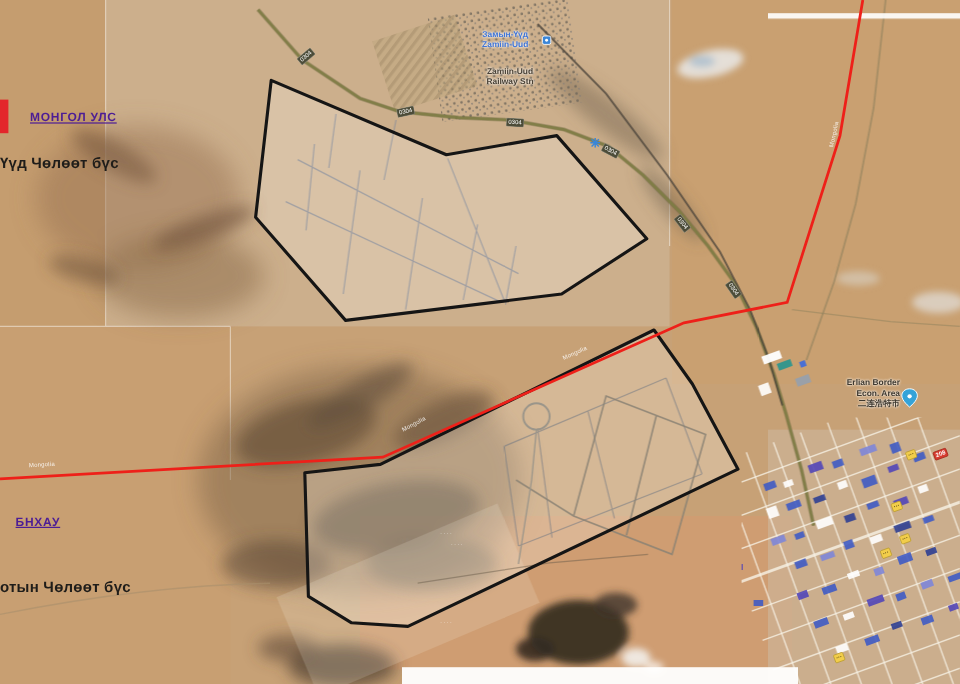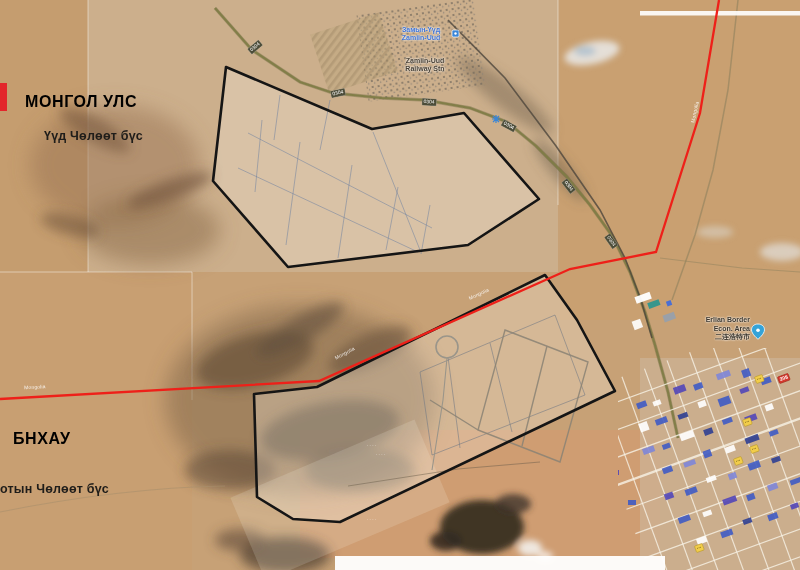--- a/index.html
+++ b/index.html
@@ -1,20 +1,20 @@
 <!DOCTYPE html>
 <html><head>
 <meta charset="utf-8">
 <style>
   html,body{margin:0;padding:0;background:#ffffff;}
   .stage{position:relative;width:800px;height:570px;overflow:hidden;
          font-family:"Liberation Sans",sans-serif;background:#c7a176;}
   .stage svg{position:absolute;left:0;top:0;}
   .lbl{position:absolute;white-space:nowrap;}
-  .legend-country{font-size:16px;font-weight:bold;color:#000000;letter-spacing:.6px;}
+  .legend-country{font-size:10px;font-weight:bold;color:#4c1d95;letter-spacing:.6px;text-decoration:underline;}
   .legend-zone{font-size:12.5px;font-weight:bold;color:#1f1d1a;letter-spacing:.2px;}
   .swatch{position:absolute;left:0;top:83px;width:7px;height:28px;background:#e3262b;}
   .town-blue{color:#3f74d6;font-size:7px;font-weight:bold;line-height:8px;text-align:center;
              text-shadow:0 0 2px rgba(255,255,255,.95),0 0 2px rgba(255,255,255,.95);}
   .town-dark{color:#4a4236;font-size:7px;font-weight:bold;line-height:8px;text-align:center;
              text-shadow:0 0 2px rgba(255,255,255,.85),0 0 2px rgba(255,255,255,.85);}
   .poi-label{color:#3e382e;font-size:7px;font-weight:bold;line-height:8.5px;text-align:right;
              text-shadow:0 0 2px rgba(255,255,255,.85),0 0 2px rgba(255,255,255,.85);}
   .blabel{position:absolute;color:#ffffff;font-size:8px;opacity:.85;transform-origin:0 0;letter-spacing:.3px;}
   .shield{position:absolute;background:#4c4c38;color:#fff;font-size:8px;line-height:1;
@@ -239,21 +239,21 @@
         <circle cx="455.5" cy="33.5" r="1.2" fill="#ffffff"></circle>
       </g>
       <g stroke="#3a86d8" stroke-width="1.2">
         <path d="M496,115 V123 M492,119 H500 M493,116 L499,122 M499,116 L493,122"></path>
       </g>
     </g>
   </svg>
 
   <div class="swatch" style="background: rgb(227, 38, 43);"></div>
   <div class="lbl legend-country" style="left:25px;top:93px;">МОНГОЛ УЛС</div>
-  <div class="lbl legend-zone" style="left:12px;top:129px;padding-left:32px;">Үүд Чөлөөт бүс</div>
+  <div class="lbl legend-zone" style="left:0px;top:129px;">Үүд Чөлөөт бүс</div>
   <div class="lbl legend-country" style="left:13px;top:430px;">БНХАУ</div>
   <div class="lbl legend-zone" style="left:0px;top:482px;">отын Чөлөөт бүс</div>
 
   <div class="lbl town-blue" style="left:392px;top:26px;width:58px;">
     <div>Замын-Үүд</div>
     <div>Zamiin-Uud</div>
   </div>
   <div class="lbl town-dark" style="left:386px;top:57px;width:78px;">
     <div>Zamiin-Uud</div>
     <div>Railway Stn</div>

